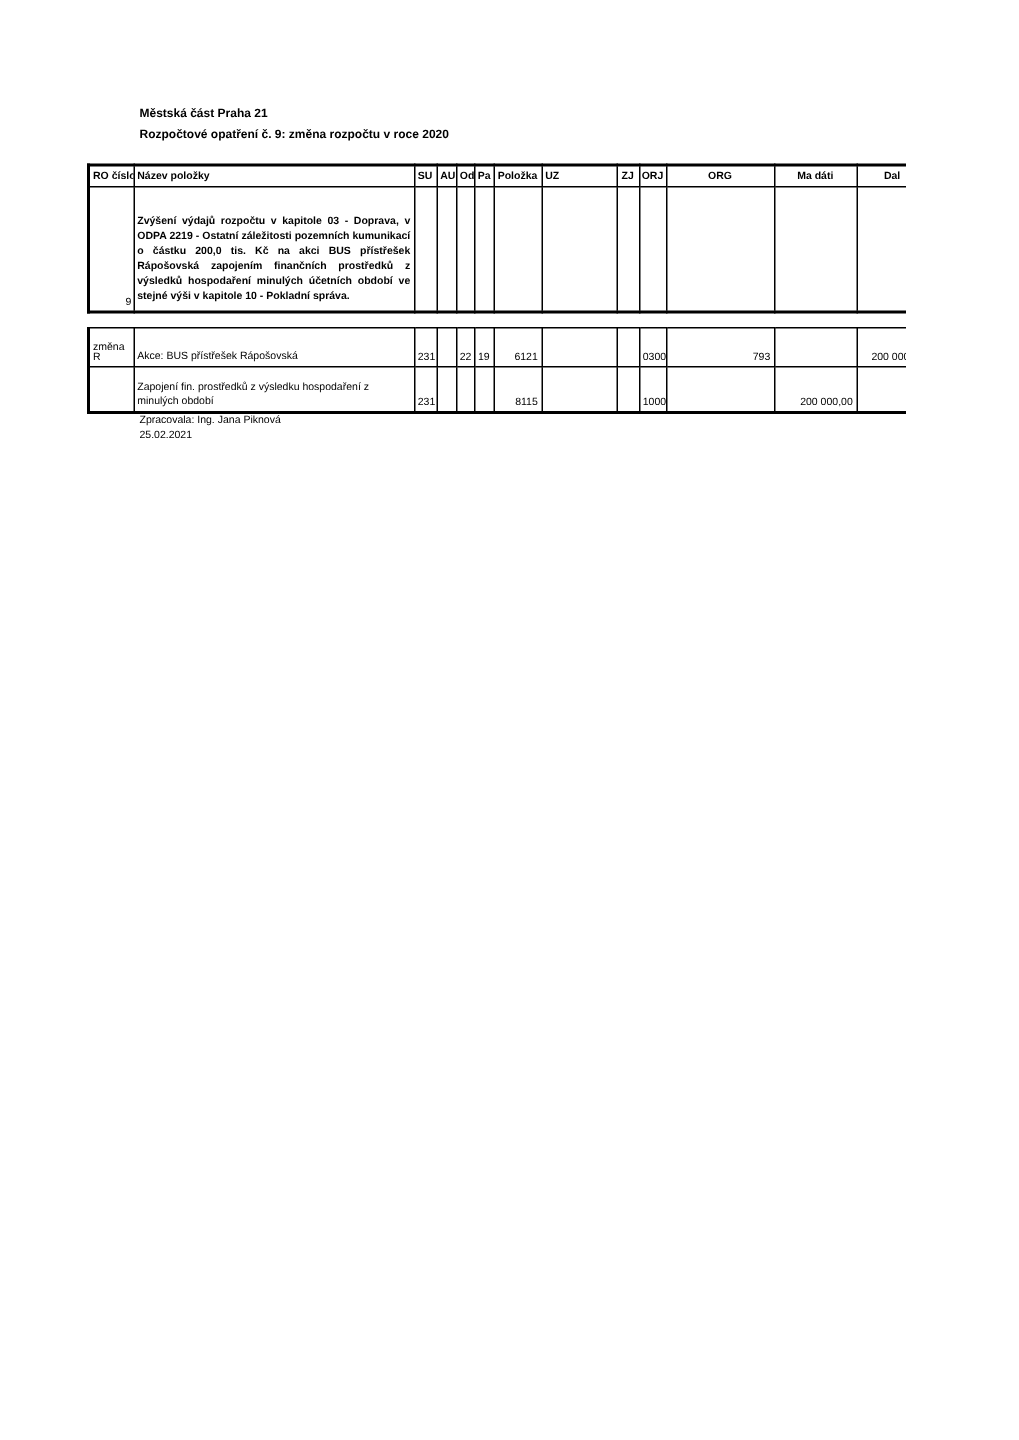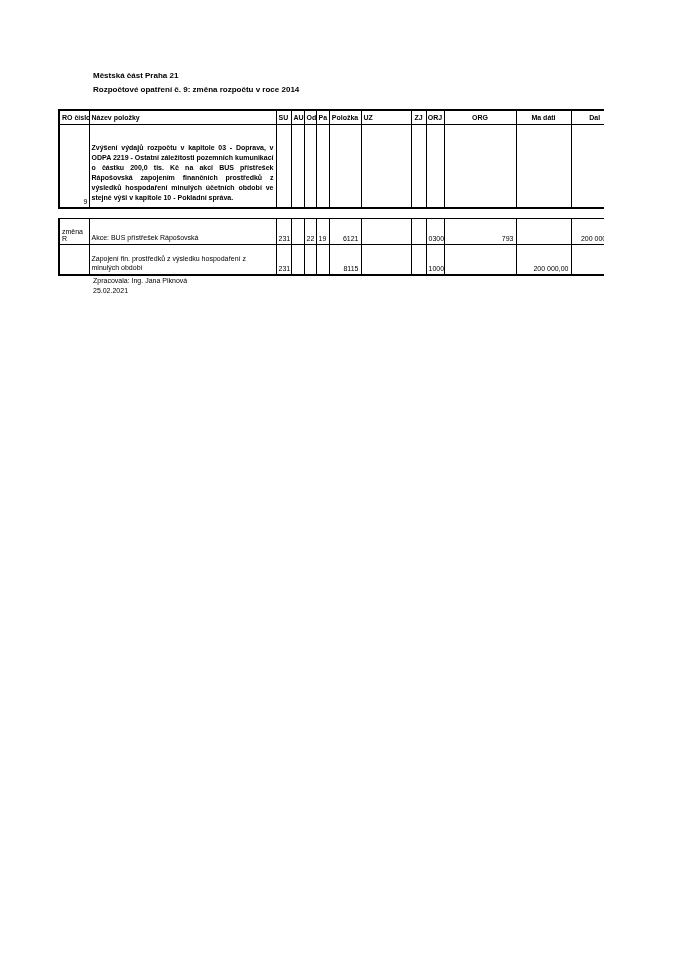--- a/index.html
+++ b/index.html
@@ -82,21 +82,21 @@
     white-space: nowrap;
   }
 </style>
 </head>
 <body>
 
 <div class="page">
 
   <div class="doc-header">
     <div>Městská část Praha 21</div>
-    <div>Rozpočtové opatření č. 9: změna rozpočtu v roce 2014</div>
+    <div>Rozpočtové opatření č. 9: změna rozpočtu v roce 2020</div>
   </div>
 
   <div class="table-wrap">
 
     <table class="t1">
       <colgroup>
         <col style="width:30px">
           <col style="width:187px">
           <col style="width:15px">
         <col style="width:13px">

